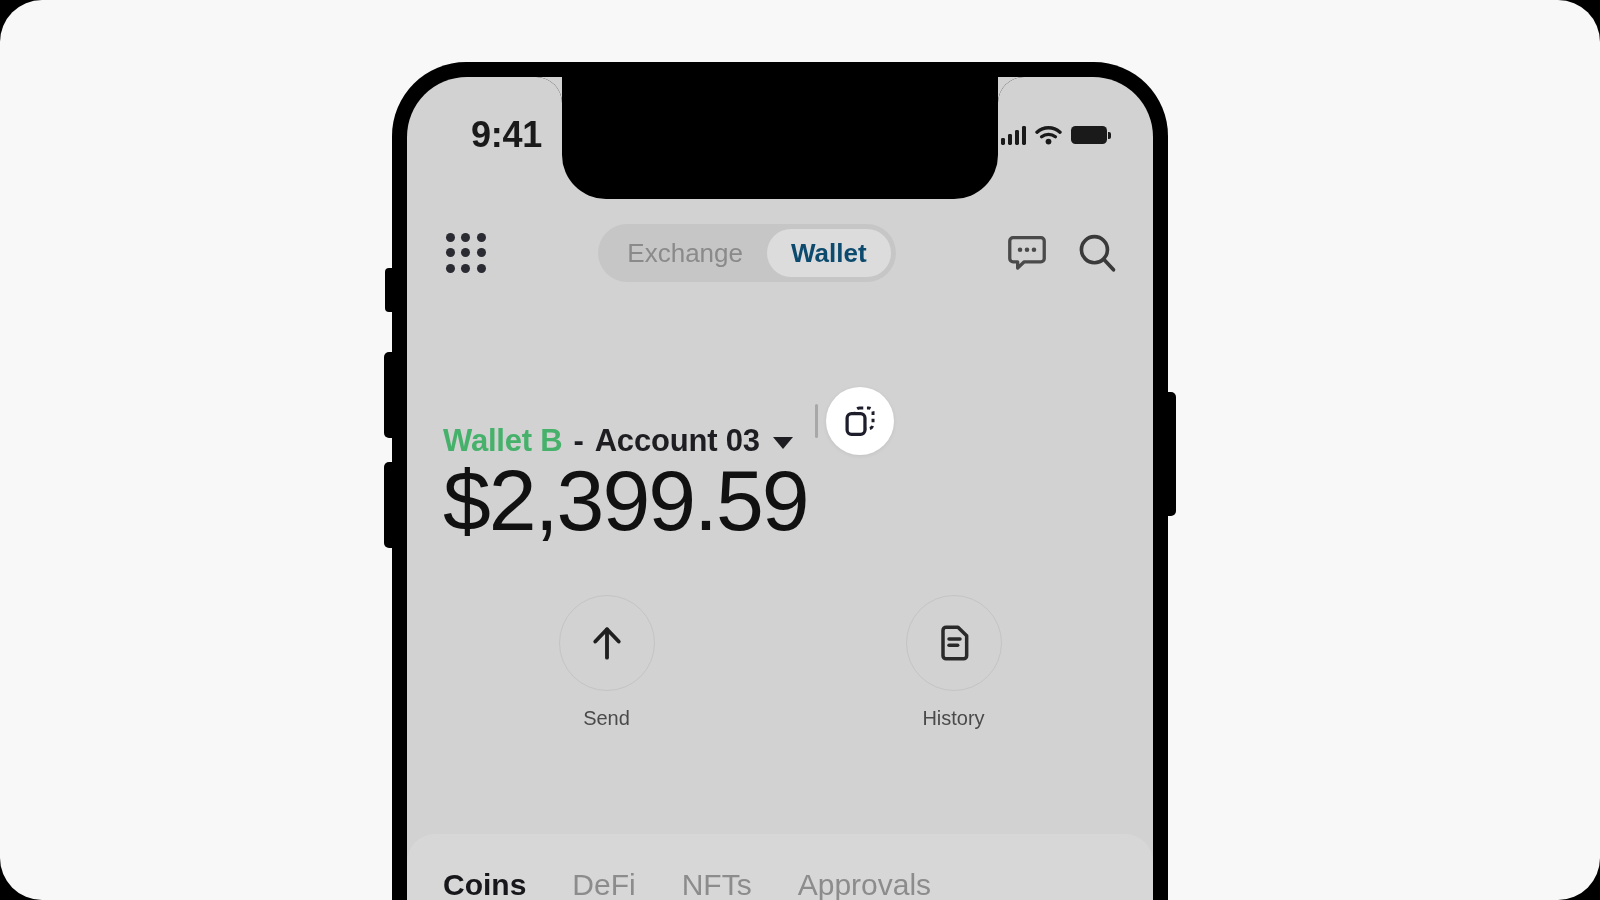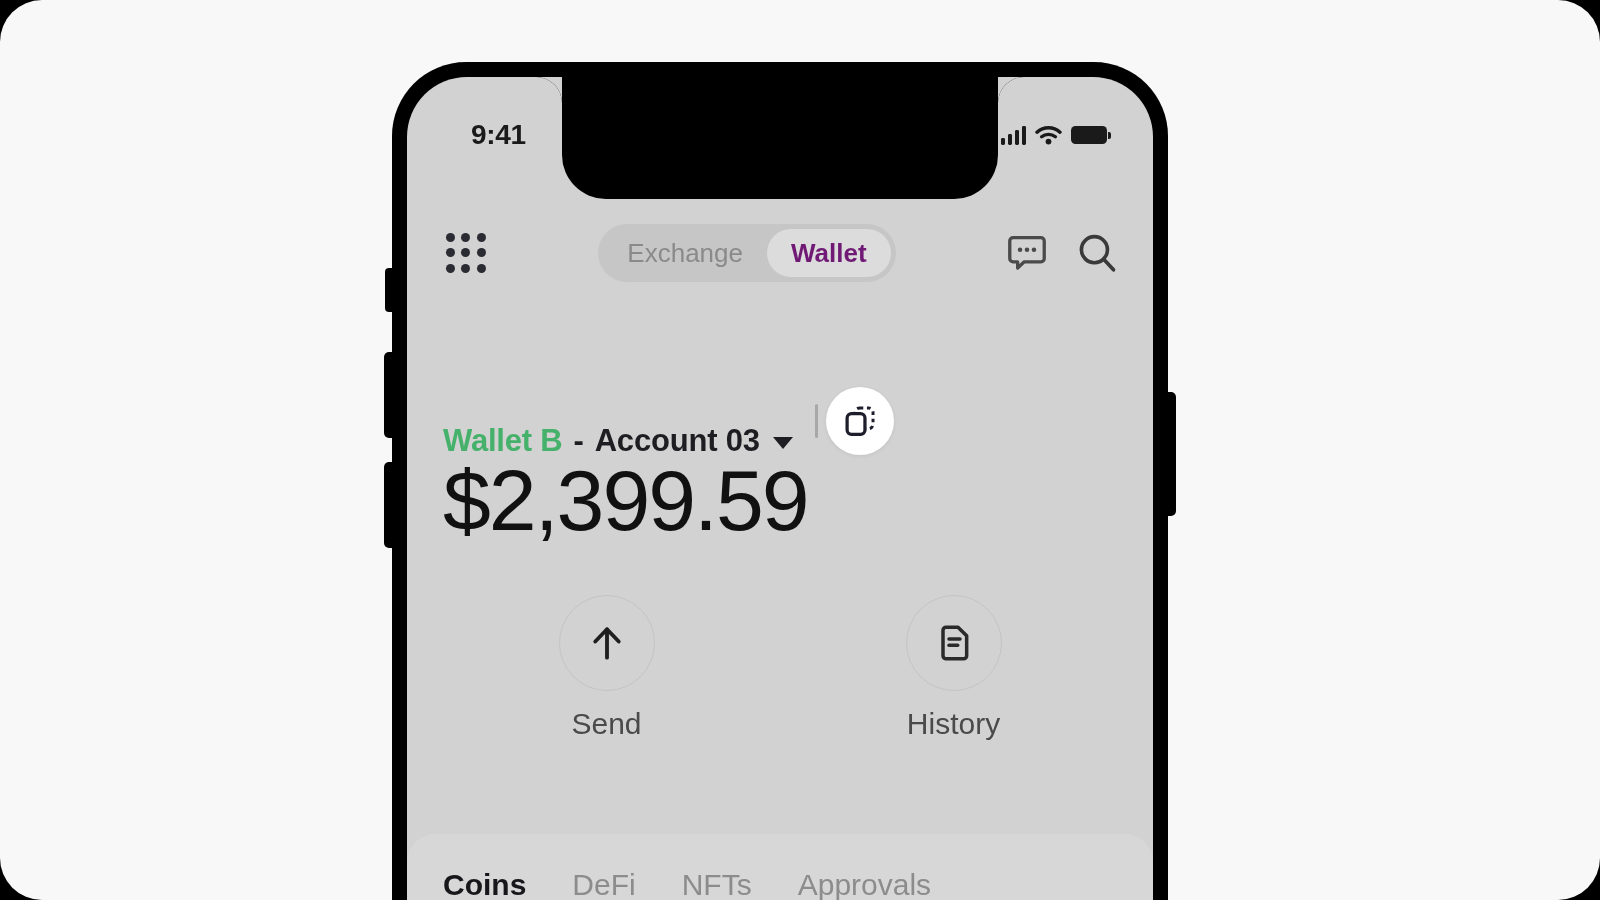--- a/index.html
+++ b/index.html
@@ -100,21 +100,21 @@
     height: 122px;
     z-index: 45;
     display: flex;
     align-items: center;
     justify-content: space-between;
     padding: 0 46px 0 64px;
     box-sizing: border-box;
     pointer-events: none;
   }
   #status-time {
-    font-size: 28px;
+    font-size: 36px;
     font-weight: 700;
     color: #1a1a1a;
     letter-spacing: -0.3px;
     margin-top: -6px;
   }
   #status-icons {
     display: flex;
     align-items: center;
     gap: 9px;
     margin-top: -6px;
@@ -192,21 +192,21 @@
     height: 48px;
     padding: 0 24px;
     border-radius: 28px;
     font-size: 26px;
     color: #8a8a8a;
     font-weight: 500;
     white-space: nowrap;
   }
   .seg-item.active {
     background: #dcdcdc;
-    color: #701a75;
+    color: #0c4a6e;
     font-weight: 700;
   }
   #nav-right {
     display: flex;
     align-items: center;
     gap: 26px;
   }
   .nav-icon { width: 44px; height: 44px; display:block; }
 
   
@@ -299,21 +299,21 @@
     width: 96px; height: 96px;
     border-radius: 50%;
     border: 1.5px solid #c4c4c4;
     display: flex;
     align-items: center;
     justify-content: center;
     box-sizing: border-box;
   }
   .action-label {
     margin-top: 16px;
-    font-size: 30px;
+    font-size: 20px;
     color: #4a4a4a;
     font-weight: 400;
   }
 
   
   #list-panel {
     position: absolute;
     left: 0; right: 0;
     top: 757px;
     bottom: 0;

